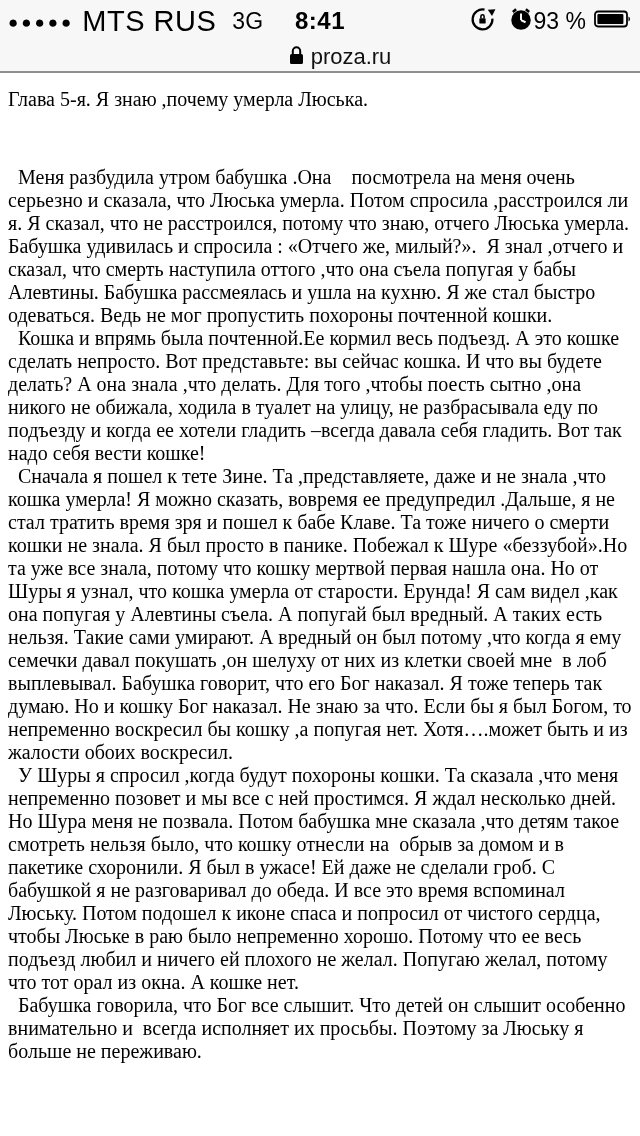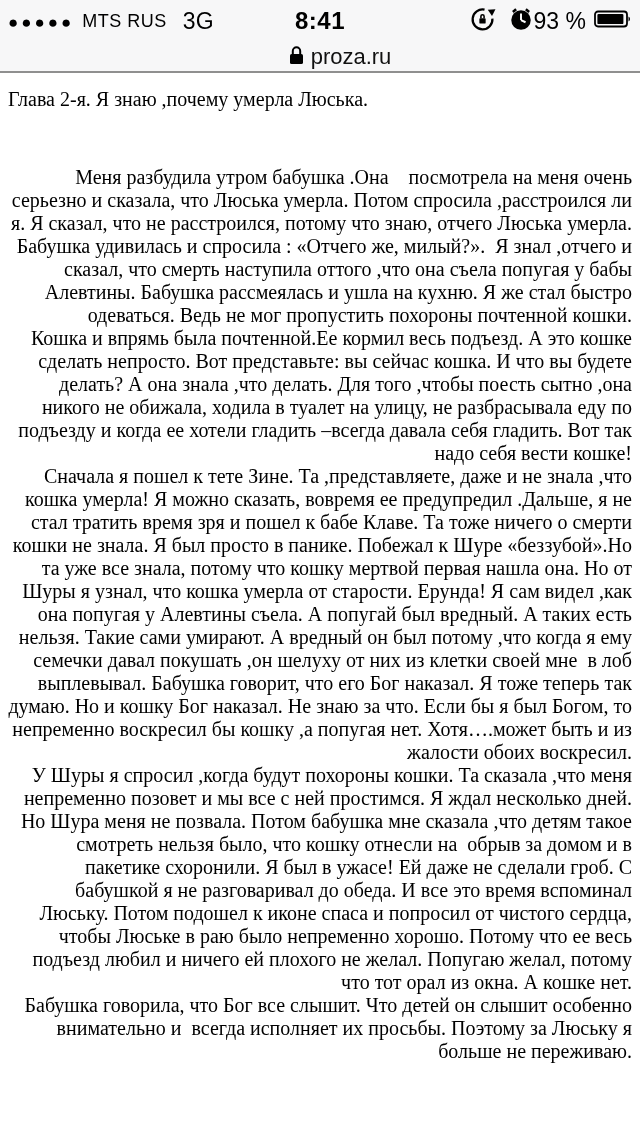--- a/index.html
+++ b/index.html
@@ -22,21 +22,21 @@
     display: flex;
     align-items: center;
   }
   .status-right { justify-content: flex-end; }
   .signal-dots {
     font-size: 17px;
     letter-spacing: 3px;
     line-height: 1;
     margin-top: 2px;
   }
-  .carrier { font-size: 18px; margin-left: 8px; letter-spacing: 0.5px; text-align: right; }
+  .carrier { font-size: 29px; margin-left: 8px; letter-spacing: 0.5px; text-align: right; }
   .network { font-size: 23px; margin-left: 16px; text-align: right; }
   .clock-time { font-size: 24px; font-weight: 700; letter-spacing: 0.5px; }
   .sb-icon { display: inline-block; margin-left: 12px; }
   .battery-pct { font-size: 23px; }
   .battery-svg { margin-left: 8px; }
 
   .url-row {
     height: 29px;
     display: flex;
     align-items: center;
@@ -57,21 +57,20 @@
   .chapter-title {
     margin-top: 15px;
     margin-bottom: 55px;
     font-weight: 400;
     font-size: 20px;
     white-space: pre-wrap;
   }
   .content p {
     white-space: pre-wrap;
     margin: 0;
-    text-align: right;
   }
   .next-chapter {
     margin-top: 45px;
     white-space: pre-wrap;
   }
 </style>
 </head>
 <body>
 
 <div class="chrome">
@@ -117,19 +116,19 @@
       <svg width="15" height="19" viewBox="0 0 15 19">
         <rect x="1" y="8" width="13" height="10" rx="1.6" fill="#000"></rect>
         <path d="M 3.8,8 v-3 a 3.7,3.7 0 0 1 7.4,0 v3" fill="none" stroke="#000" stroke-width="2"></path>
       </svg>
     </span>
     <span class="url-text">proza.ru</span>
   </div>
 </div>
 
 <div class="content">
-  <div class="chapter-title">Глава 2-я. Я знаю ,почему умерла Люська.</div>
+  <div class="chapter-title">Глава 5-я. Я знаю ,почему умерла Люська.</div>
   <p>  Меня разбудила утром бабушка .Она    посмотрела на меня очень серьезно и сказала, что Люська умерла. Потом спросила ,расстроился ли я. Я сказал, что не расстроился, потому что знаю, отчего Люська умерла. Бабушка удивилась и спросила : «Отчего же, милый?».  Я знал ,отчего и сказал, что смерть наступила оттого ,что она съела попугая у бабы Алевтины. Бабушка рассмеялась и ушла на кухню. Я же стал быстро одеваться. Ведь не мог пропустить похороны почтенной кошки.</p>
   <p>  Кошка и впрямь была почтенной.Ее кормил весь подъезд. А это кошке сделать непросто. Вот представьте: вы сейчас кошка. И что вы будете делать? А она знала ,что делать. Для того ,чтобы поесть сытно ,она никого не обижала, ходила в туалет на улицу, не разбрасывала еду по подъезду и когда ее хотели гладить –всегда давала себя гладить. Вот так надо себя вести кошке!</p>
   <p>  Сначала я пошел к тете Зине. Та ,представляете, даже и не знала ,что кошка умерла! Я можно сказать, вовремя ее предупредил .Дальше, я не стал тратить время зря и пошел к бабе Клаве. Та тоже ничего о смерти кошки не знала. Я был просто в панике. Побежал к Шуре «беззубой».Но та уже все знала, потому что кошку мертвой первая нашла она. Но от Шуры я узнал, что кошка умерла от старости. Ерунда! Я сам видел ,как она попугая у Алевтины съела. А попугай был вредный. А таких есть нельзя. Такие сами умирают. А вредный он был потому ,что когда я ему семечки давал покушать ,он шелуху от них из клетки своей мне  в лоб  выплевывал. Бабушка говорит, что его Бог наказал. Я тоже теперь так думаю. Но и кошку Бог наказал. Не знаю за что. Если бы я был Богом, то непременно воскресил бы кошку ,а попугая нет. Хотя….может быть и из жалости обоих воскресил.</p>
   <p>  У Шуры я спросил ,когда будут похороны кошки. Та сказала ,что меня непременно позовет и мы все с ней простимся. Я ждал несколько дней. Но Шура меня не позвала. Потом бабушка мне сказала ,что детям такое смотреть нельзя было, что кошку отнесли на  обрыв за домом и в пакетике схоронили. Я был в ужасе! Ей даже не сделали гроб. С бабушкой я не разговаривал до обеда. И все это время вспоминал Люську. Потом подошел к иконе спаса и попросил от чистого сердца, чтобы Люське в раю было непременно хорошо. Потому что ее весь подъезд любил и ничего ей плохого не желал. Попугаю желал, потому что тот орал из окна. А кошке нет.</p>
   <p>  Бабушка говорила, что Бог все слышит. Что детей он слышит особенно внимательно и  всегда исполняет их просьбы. Поэтому за Люську я больше не переживаю.</p>
 </div>
 
 </body></html>

